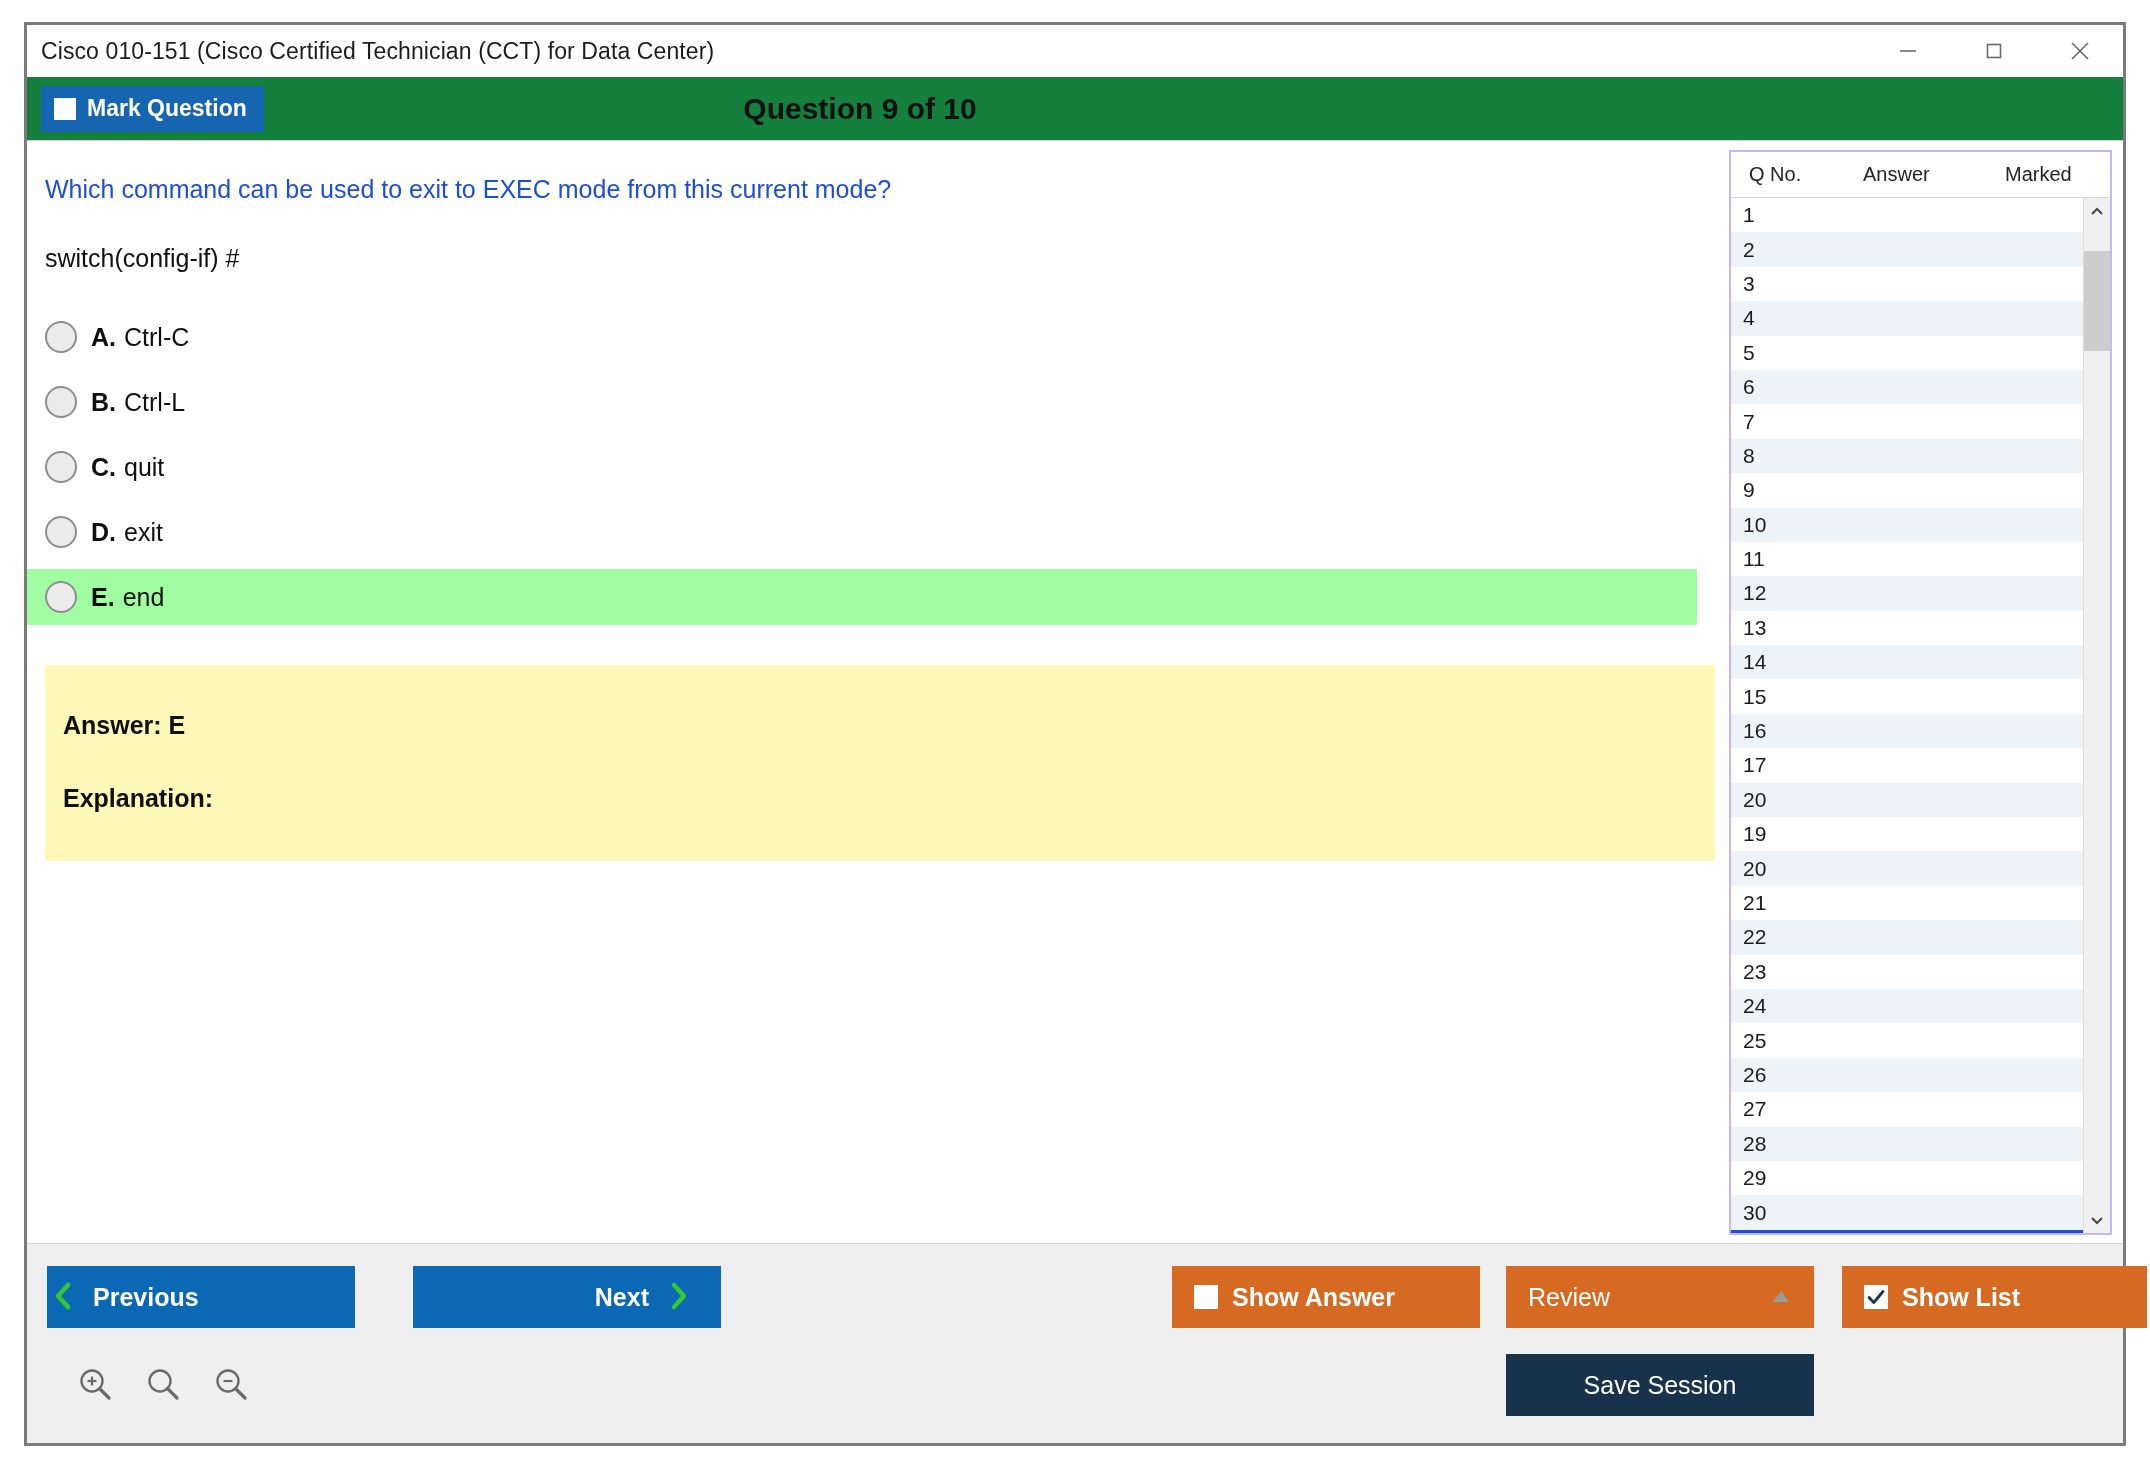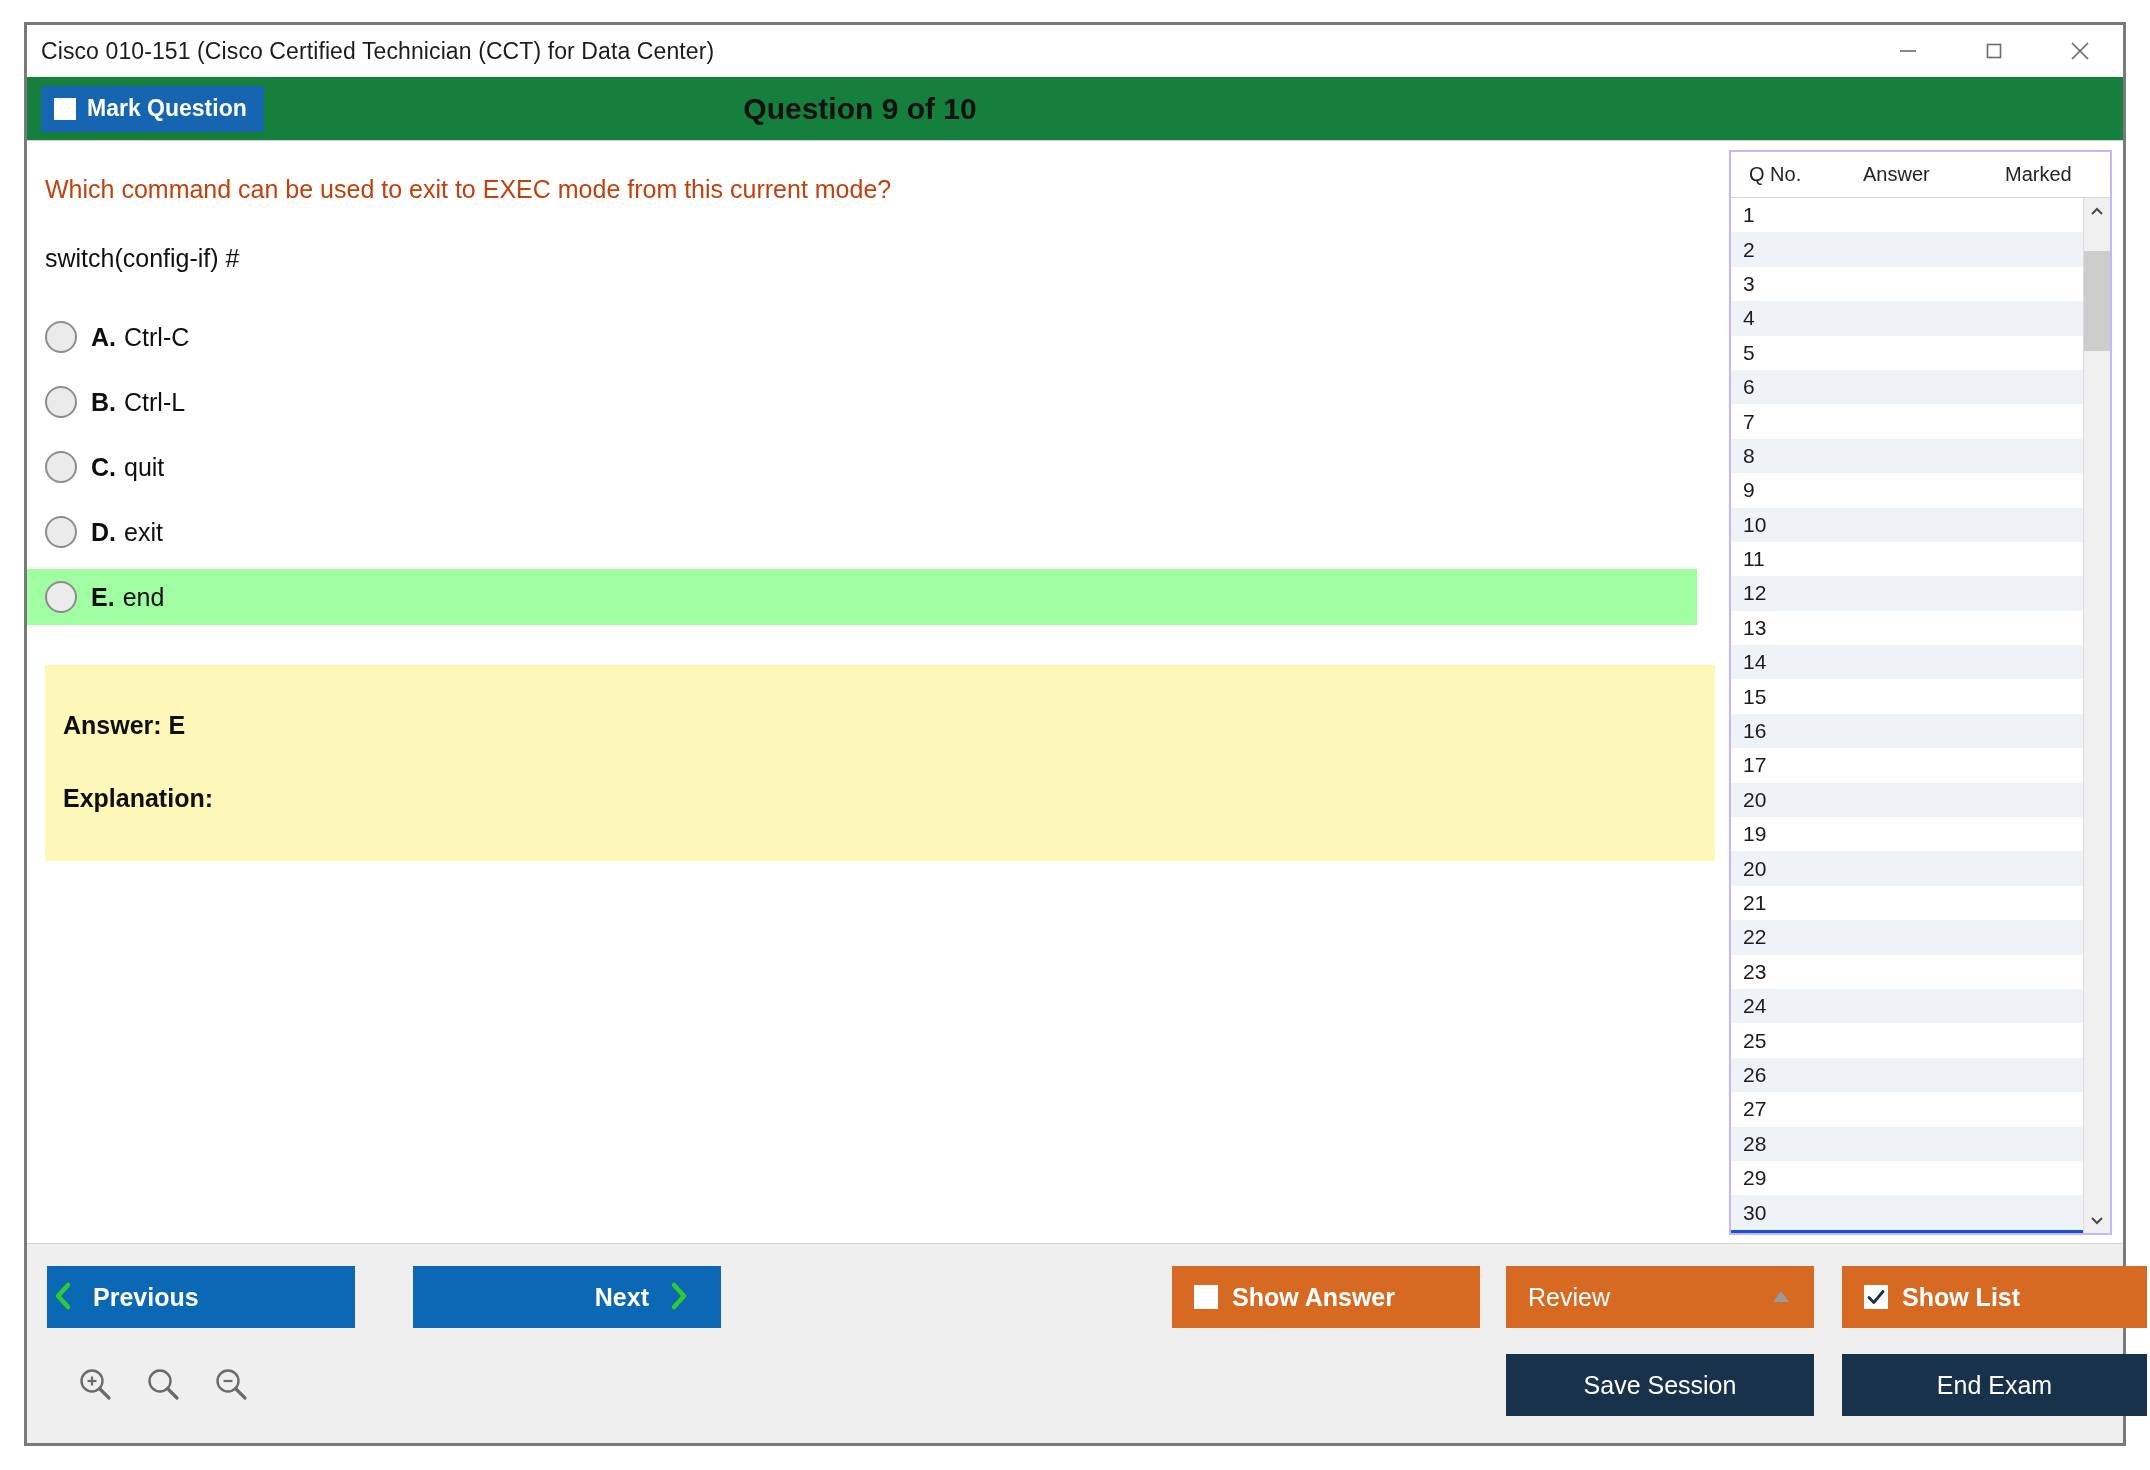--- a/index.html
+++ b/index.html
@@ -110,21 +110,21 @@
   
   #question-pane {
     position: relative;
     width: 1712px;
     background: #ffffff;
     padding: 24px 0 0 0;
     overflow: hidden;
   }
   #question-text {
     font-size: 25px;
-    color: #c2410c;
+    color: #1d4ed8;
     padding-left: 18px;
     margin-top: 10px;
   }
   #question-prompt-line {
     font-size: 25px;
     color: #101010;
     padding-left: 18px;
     margin-top: 40px;
   }
 
@@ -687,17 +687,14 @@
           <polyline points="3,10.5 7.8,15.5 17,4.5" fill="none" stroke="#17324a" stroke-width="2.8" stroke-linecap="round" stroke-linejoin="round"></polyline>
         </svg>
       </span>
       <span class="btn-label">Show List</span>
     </button>
 
     <button id="save-session-btn" class="btn btn-navy">
       <span class="btn-label">Save Session</span>
     </button>
 
-    <button id="end-exam-btn" class="btn btn-navy">
-      <span class="btn-label">End Exam</span>
-    </button>
   </div>
 </div>
 
 </body></html>

